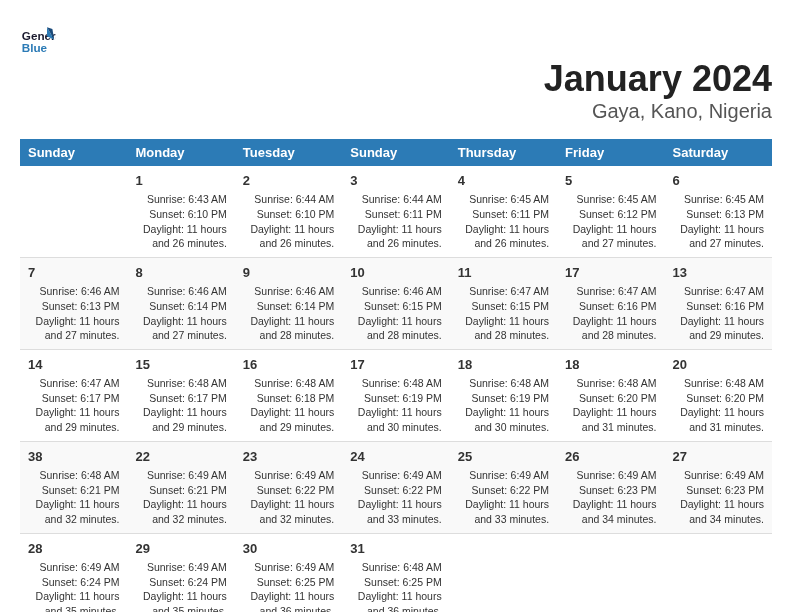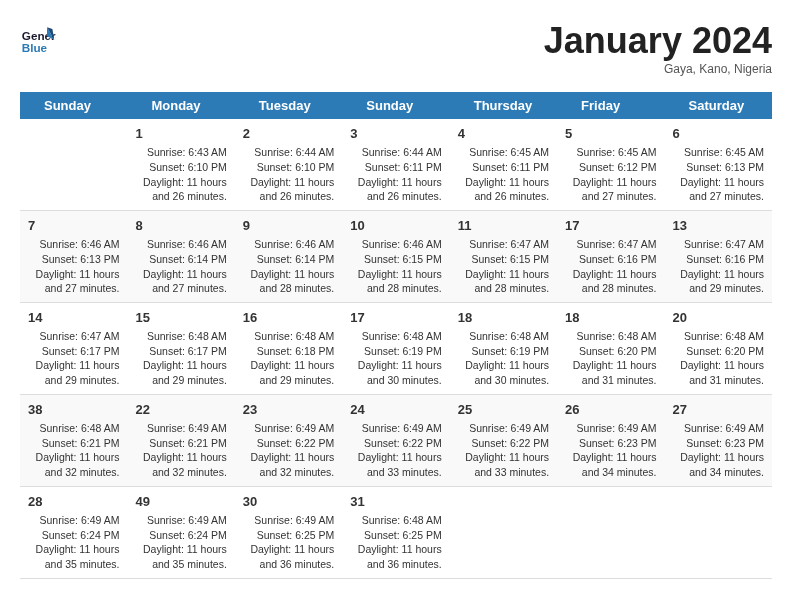--- a/index.html
+++ b/index.html
@@ -25,35 +25,36 @@
       width: 36px;
       height: 36px;
     }
     .title-block {
       text-align: right;
     }
     .month-title {
       font-size: 36px;
       font-weight: bold;
       color: #222;
+      margin-top: 38px;
     }
     .location {
-      font-size: 12px;
+      font-size: 20px;
       color: #555;
     }
     table {
       width: 100%;
       border-collapse: collapse;
       font-size: 11px;
     }
     thead tr th {
       background-color: #2c7bb6;
       color: #fff;
       text-align: left;
-      padding: 6px 24px;
+      padding: 6px 8px;
       font-size: 13px;
       font-weight: bold;
     }
     tbody tr {
       border-bottom: 1px solid #ddd;
     }
     tbody tr:nth-child(even) {
       background: #f9f9f9;
     }
     td {
@@ -223,21 +224,21 @@
           <span class="day-num">27</span>
           <div class="day-info">Sunrise: 6:49 AM<br>Sunset: 6:23 PM<br>Daylight: 11 hours and 34 minutes.</div>
         </td>
       </tr>
       <tr>
         <td>
           <span class="day-num">28</span>
           <div class="day-info">Sunrise: 6:49 AM<br>Sunset: 6:24 PM<br>Daylight: 11 hours and 35 minutes.</div>
         </td>
         <td>
-          <span class="day-num">49</span>
+          <span class="day-num">29</span>
           <div class="day-info">Sunrise: 6:49 AM<br>Sunset: 6:24 PM<br>Daylight: 11 hours and 35 minutes.</div>
         </td>
         <td>
           <span class="day-num">30</span>
           <div class="day-info">Sunrise: 6:49 AM<br>Sunset: 6:25 PM<br>Daylight: 11 hours and 36 minutes.</div>
         </td>
         <td>
           <span class="day-num">31</span>
           <div class="day-info">Sunrise: 6:48 AM<br>Sunset: 6:25 PM<br>Daylight: 11 hours and 36 minutes.</div>
         </td>

